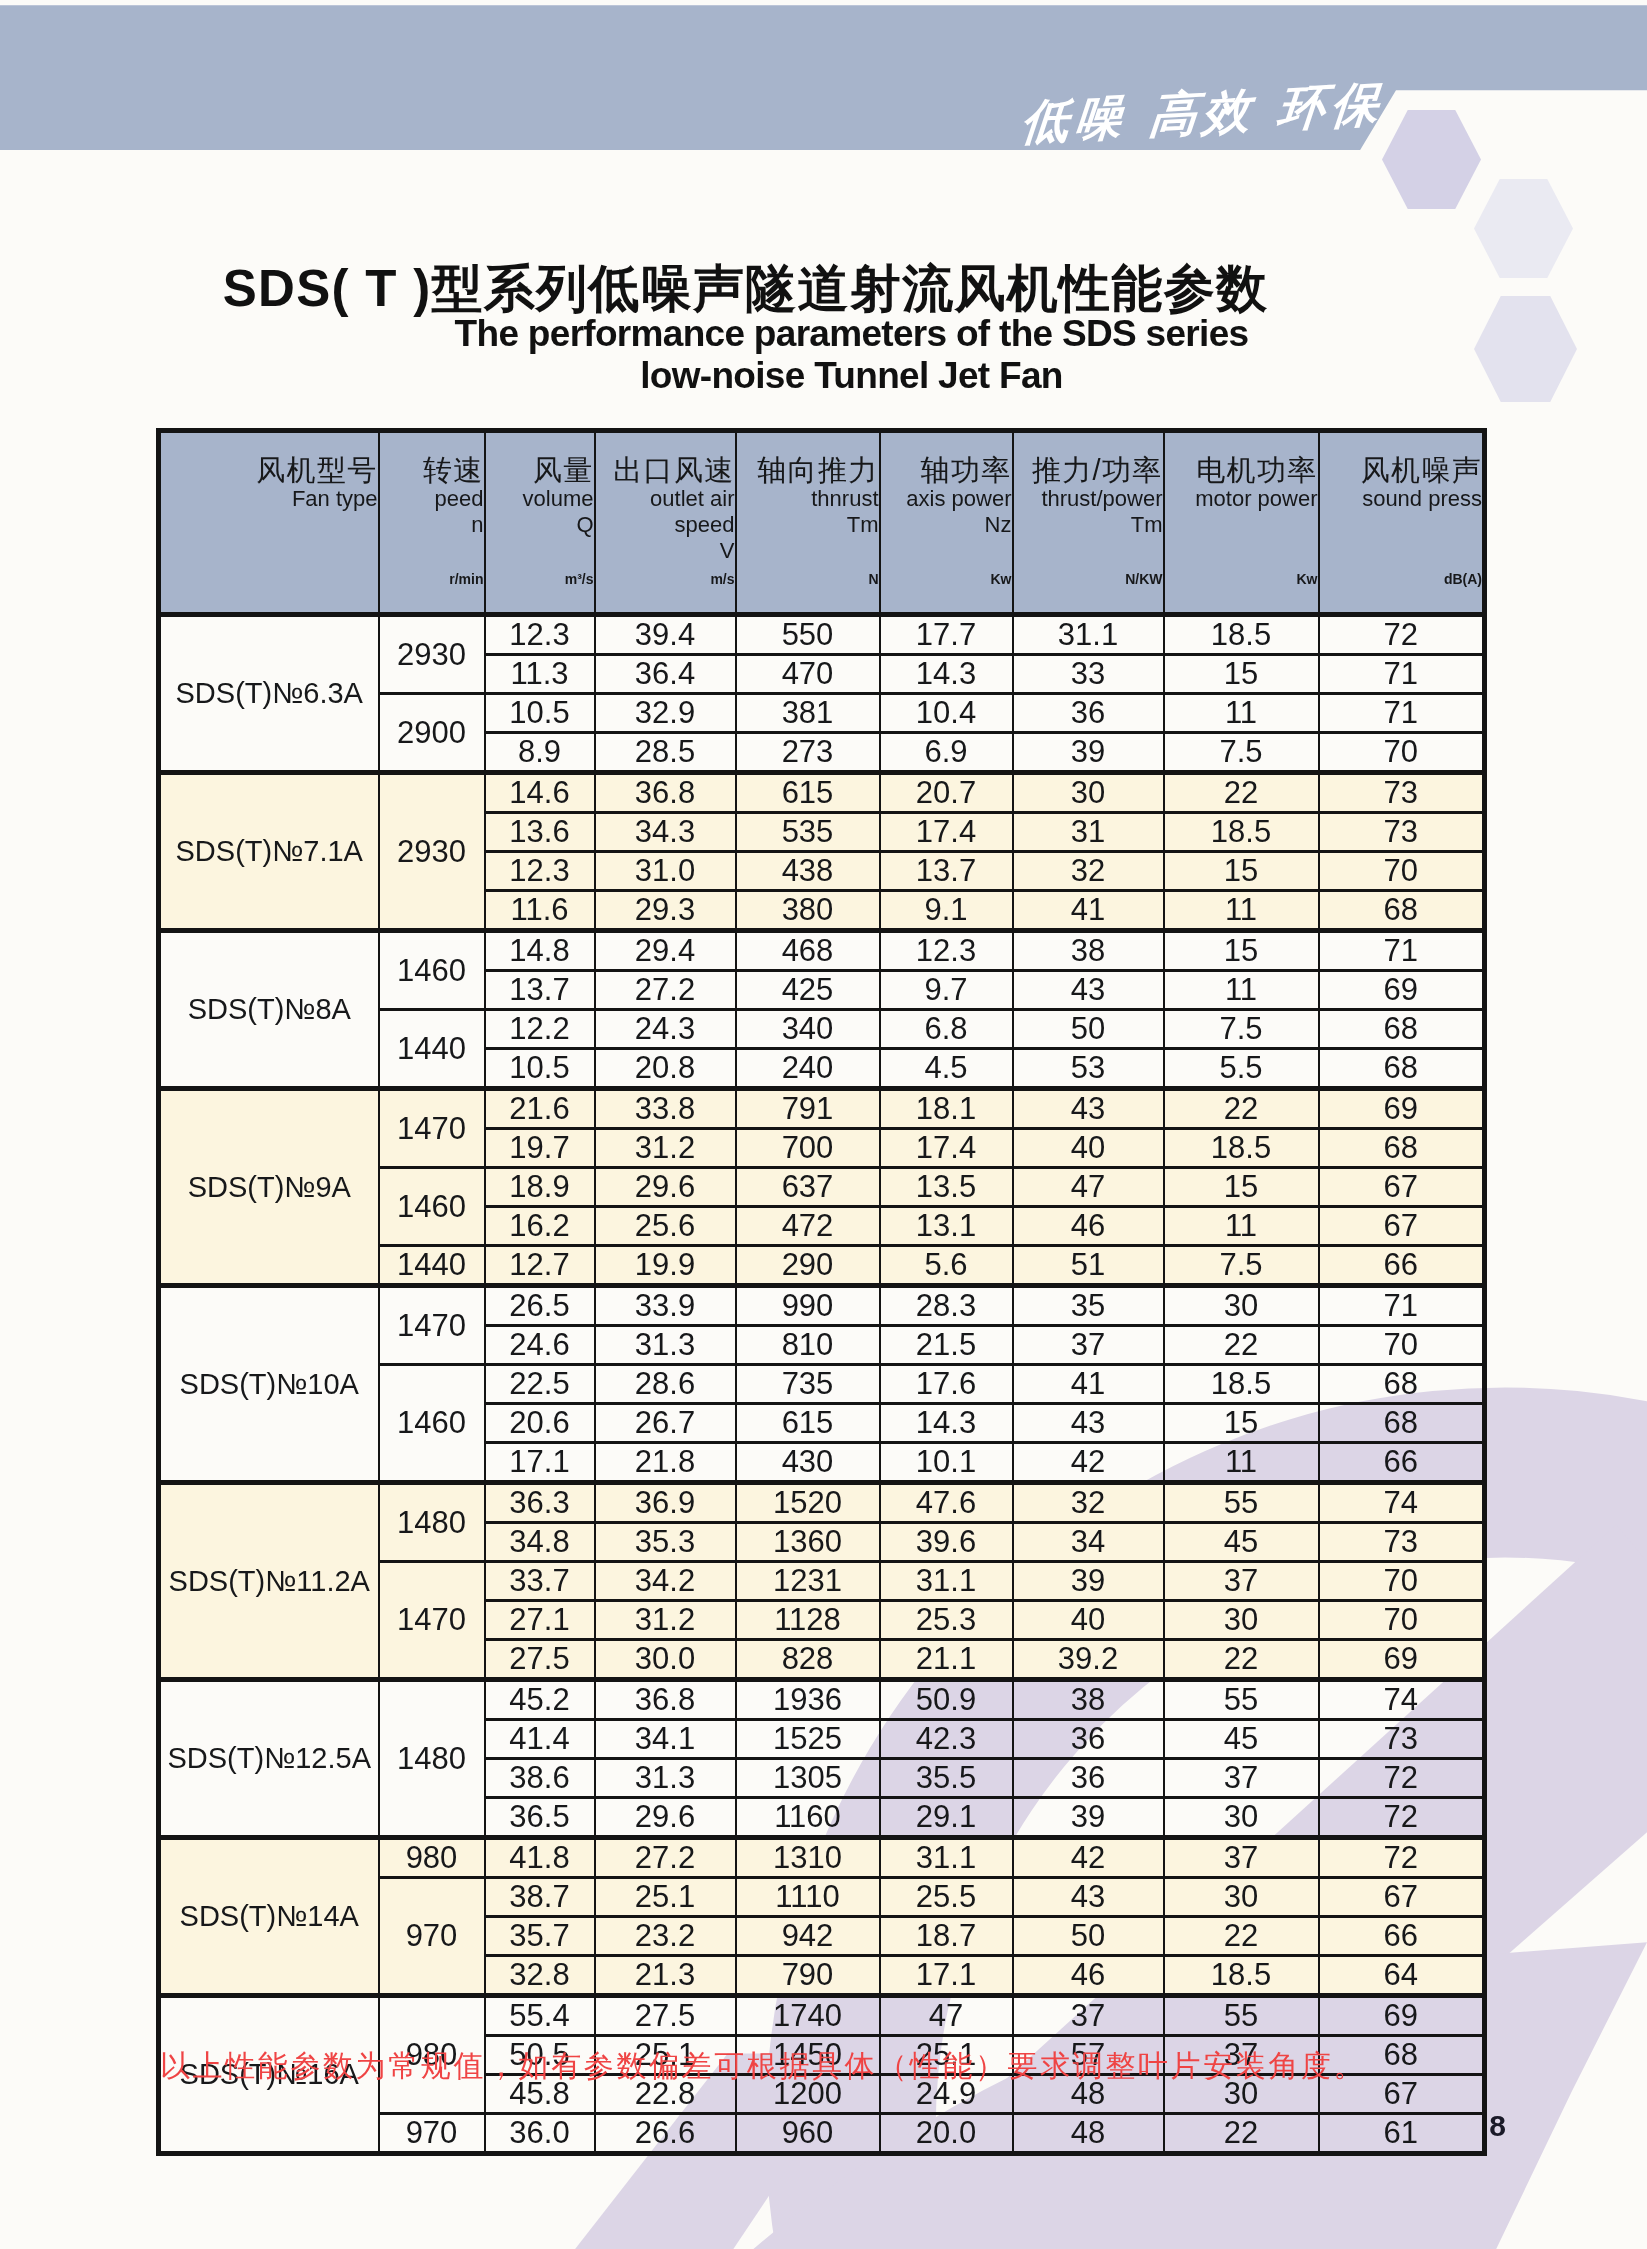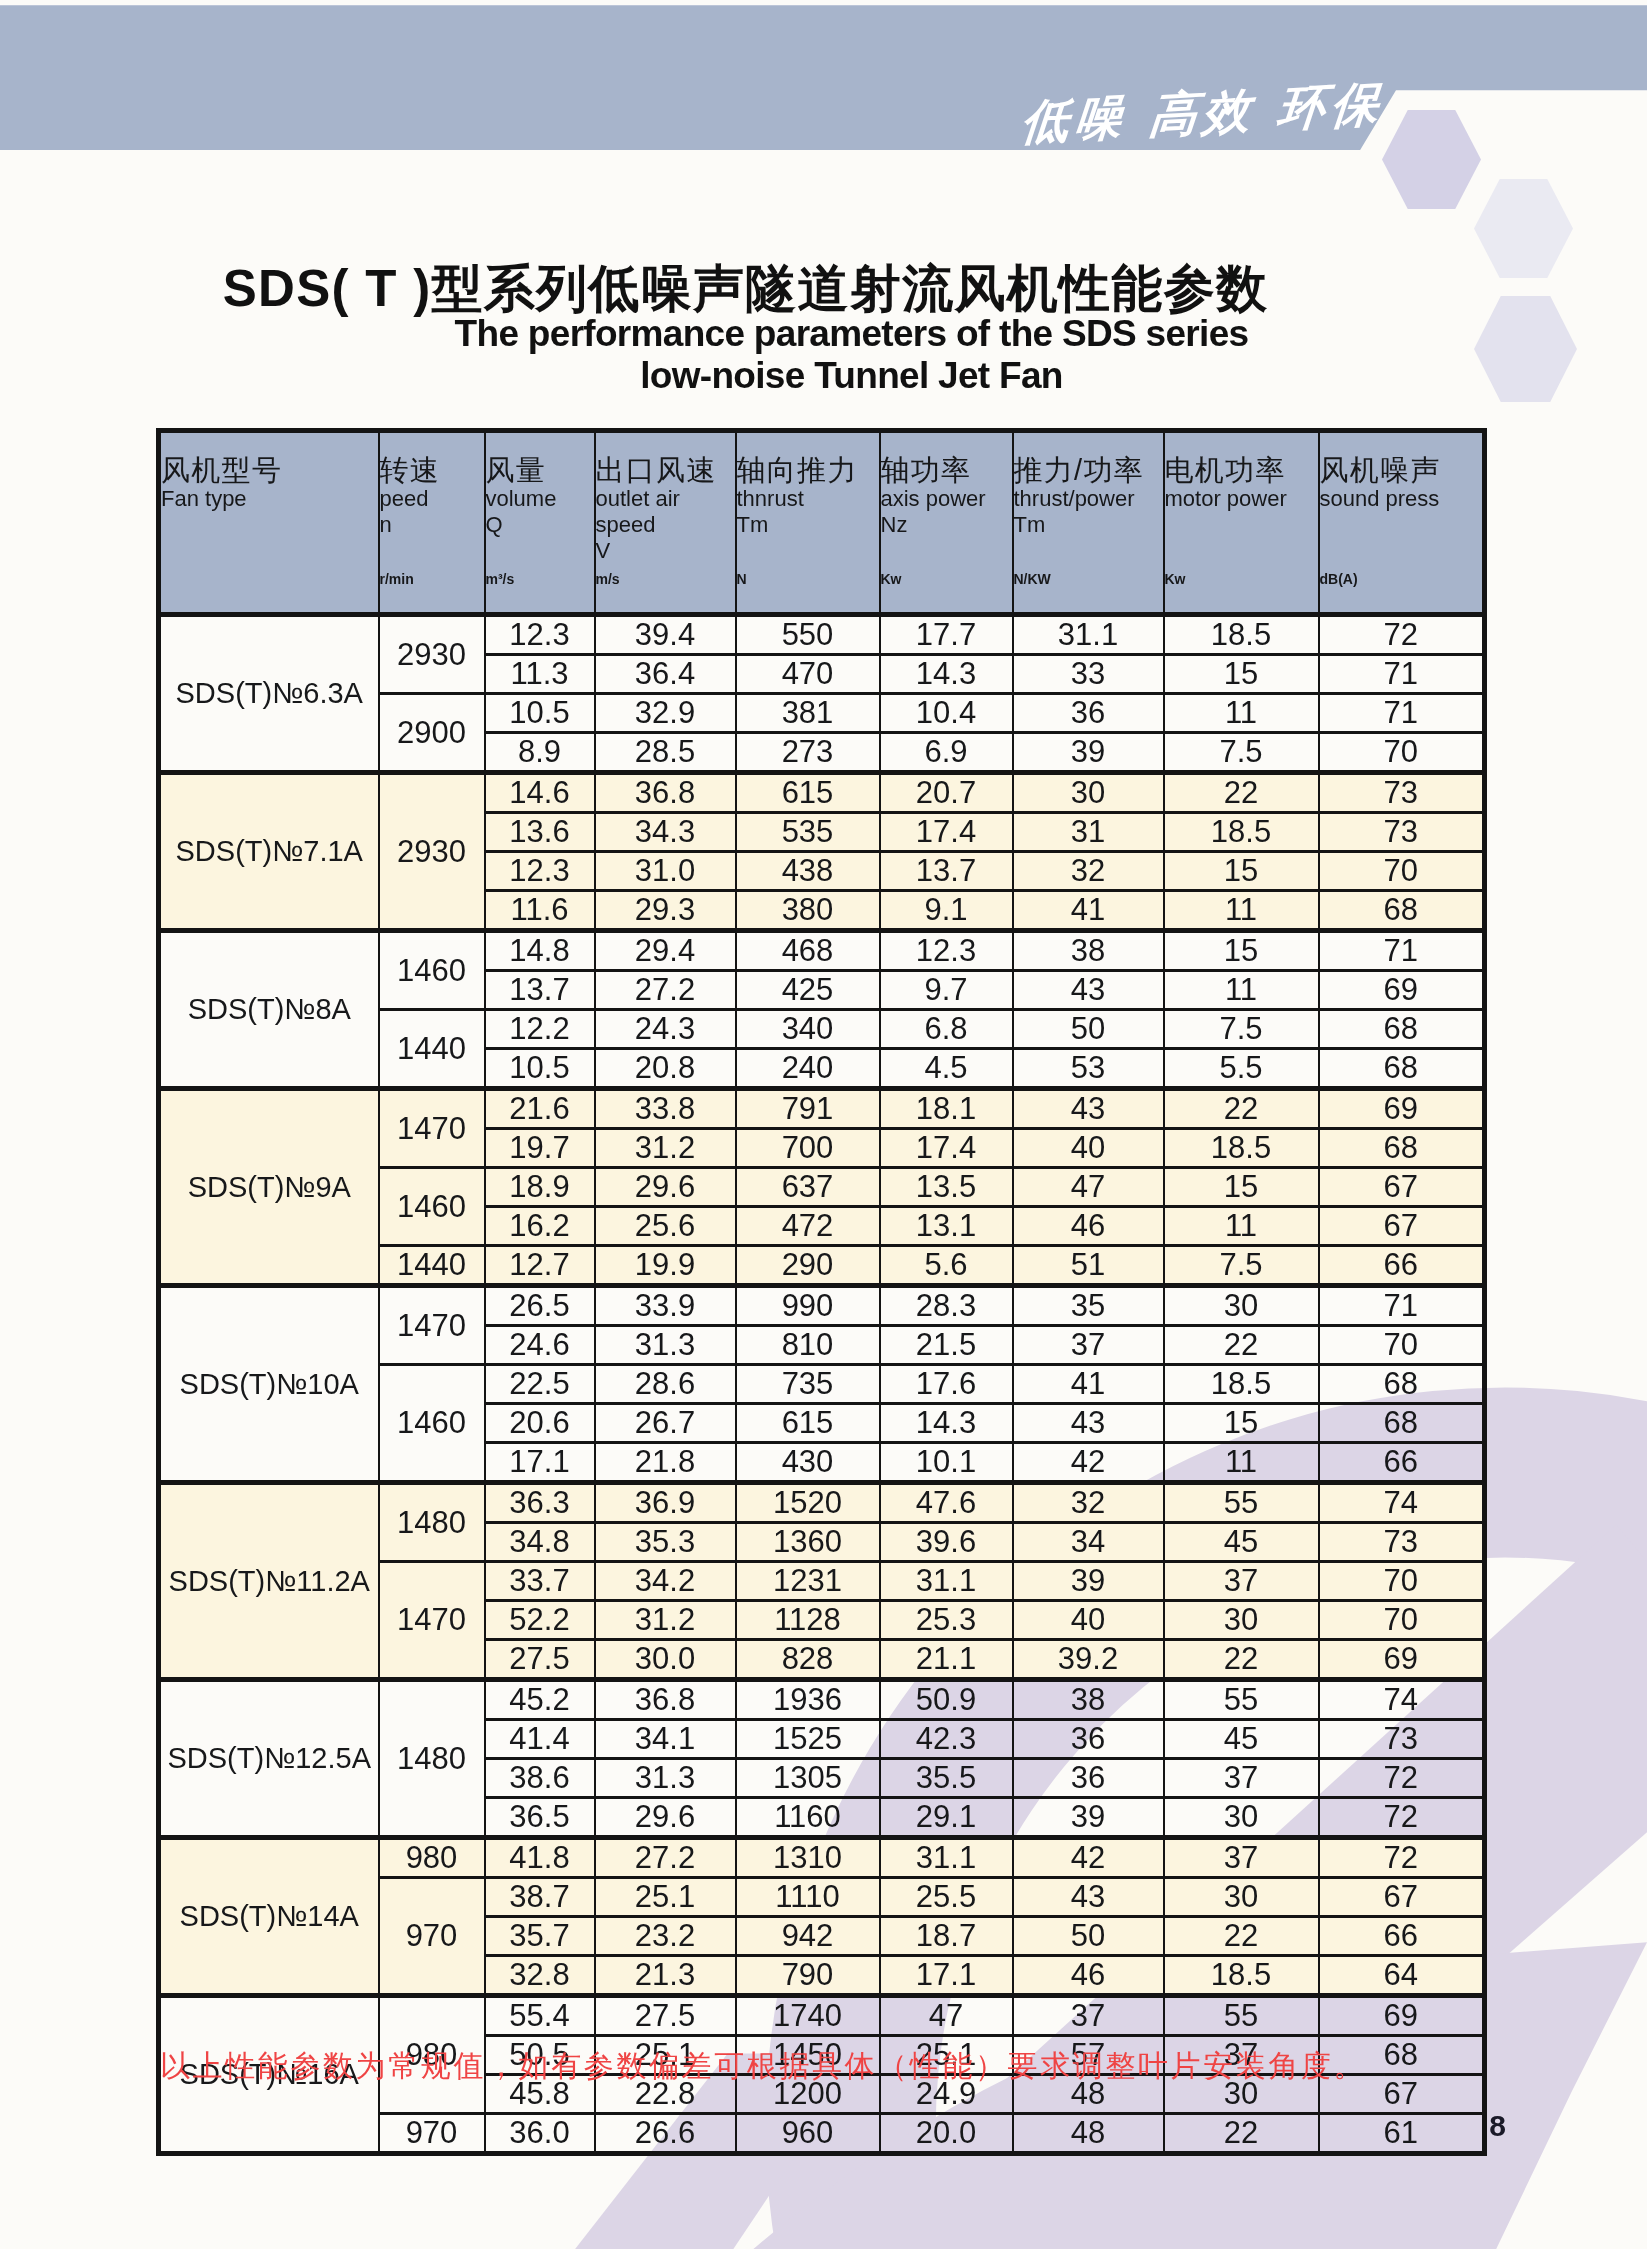--- a/index.html
+++ b/index.html
@@ -45,21 +45,21 @@
   
   #perf-table{
     position:absolute;left:156px;top:428px;width:1326px;
     border-collapse:collapse;table-layout:fixed;
     border:5.2px solid #141414;
   }
   #perf-table th{
     background:#a7b4cb;border:2.6px solid #141414;border-bottom:5.2px solid #141414;
     height:179px;vertical-align:top;padding:0;font-weight:normal;
   }
-  .h-wrap{display:flex;flex-direction:column;align-items:flex-start;height:179px;}
+  .h-wrap{display:flex;flex-direction:column;align-items:flex-end;height:179px;}
   .h-zh{font-size:29px;line-height:31px;margin-top:22px;letter-spacing:1.3px;white-space:nowrap;}
   .h-en{font-size:22px;line-height:26px;white-space:nowrap;}
   .h-space{flex:1;}
   .h-unit{font-size:14px;line-height:25px;margin-bottom:19.6px;white-space:nowrap;font-weight:bold;}
   #perf-table td{
     border:2.6px solid #141414;border-top:3.3px solid #141414;
     text-align:center;vertical-align:middle;padding:0;
   }
   #perf-table tr{height:36px;}
   #perf-table tr.block-start td{border-top:5.2px solid #141414;}
@@ -438,21 +438,21 @@
         <td class="speed-cell" rowspan="3">1470</td>
         <td class="num-cell">33.7</td>
         <td class="num-cell">34.2</td>
         <td class="num-cell">1231</td>
         <td class="num-cell">31.1</td>
         <td class="num-cell">39</td>
         <td class="num-cell">37</td>
         <td class="num-cell">70</td>
       </tr>
       <tr class="cream">
-        <td class="num-cell">52.2</td>
+        <td class="num-cell">27.1</td>
         <td class="num-cell">31.2</td>
         <td class="num-cell">1128</td>
         <td class="num-cell">25.3</td>
         <td class="num-cell">40</td>
         <td class="num-cell">30</td>
         <td class="num-cell">70</td>
       </tr>
       <tr class="cream">
         <td class="num-cell">27.5</td>
         <td class="num-cell">30.0</td>

